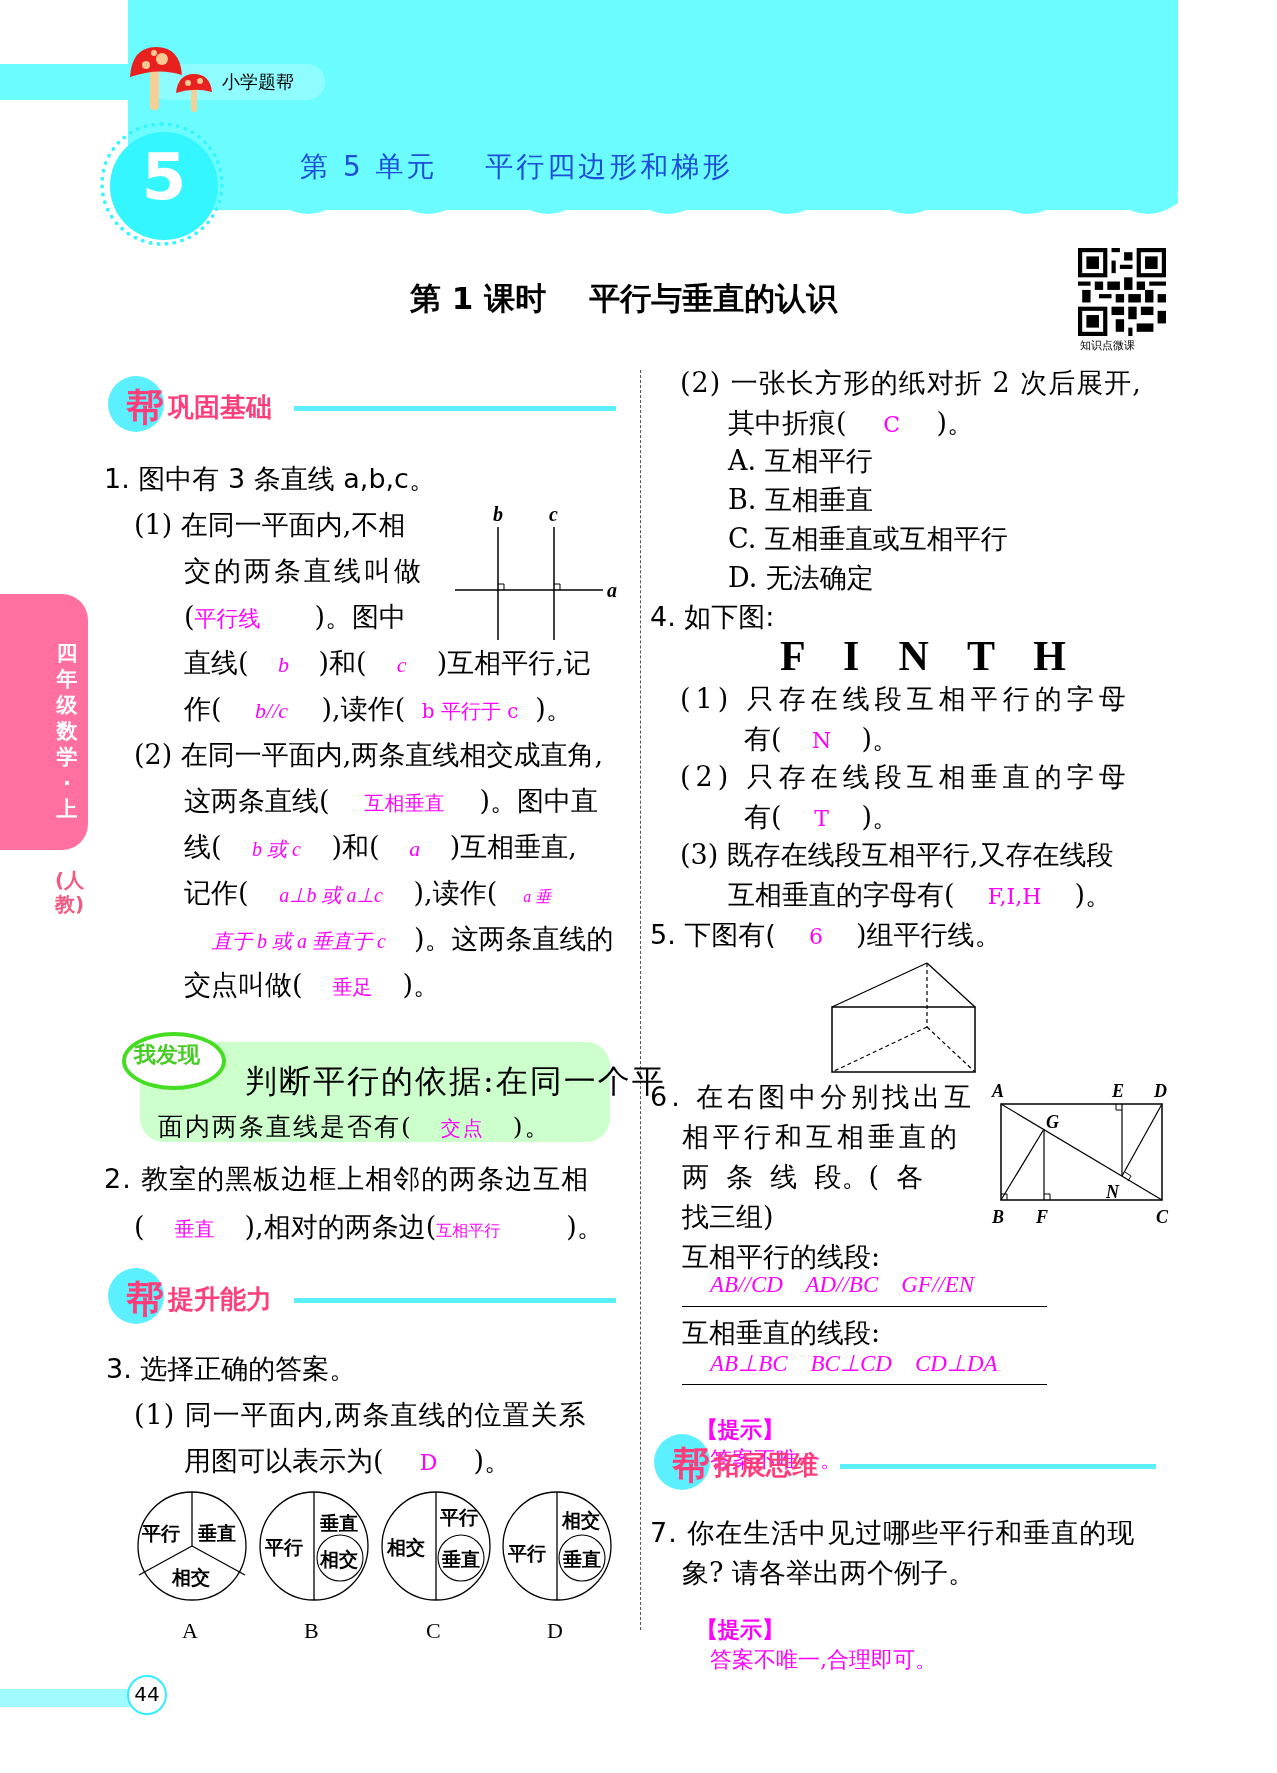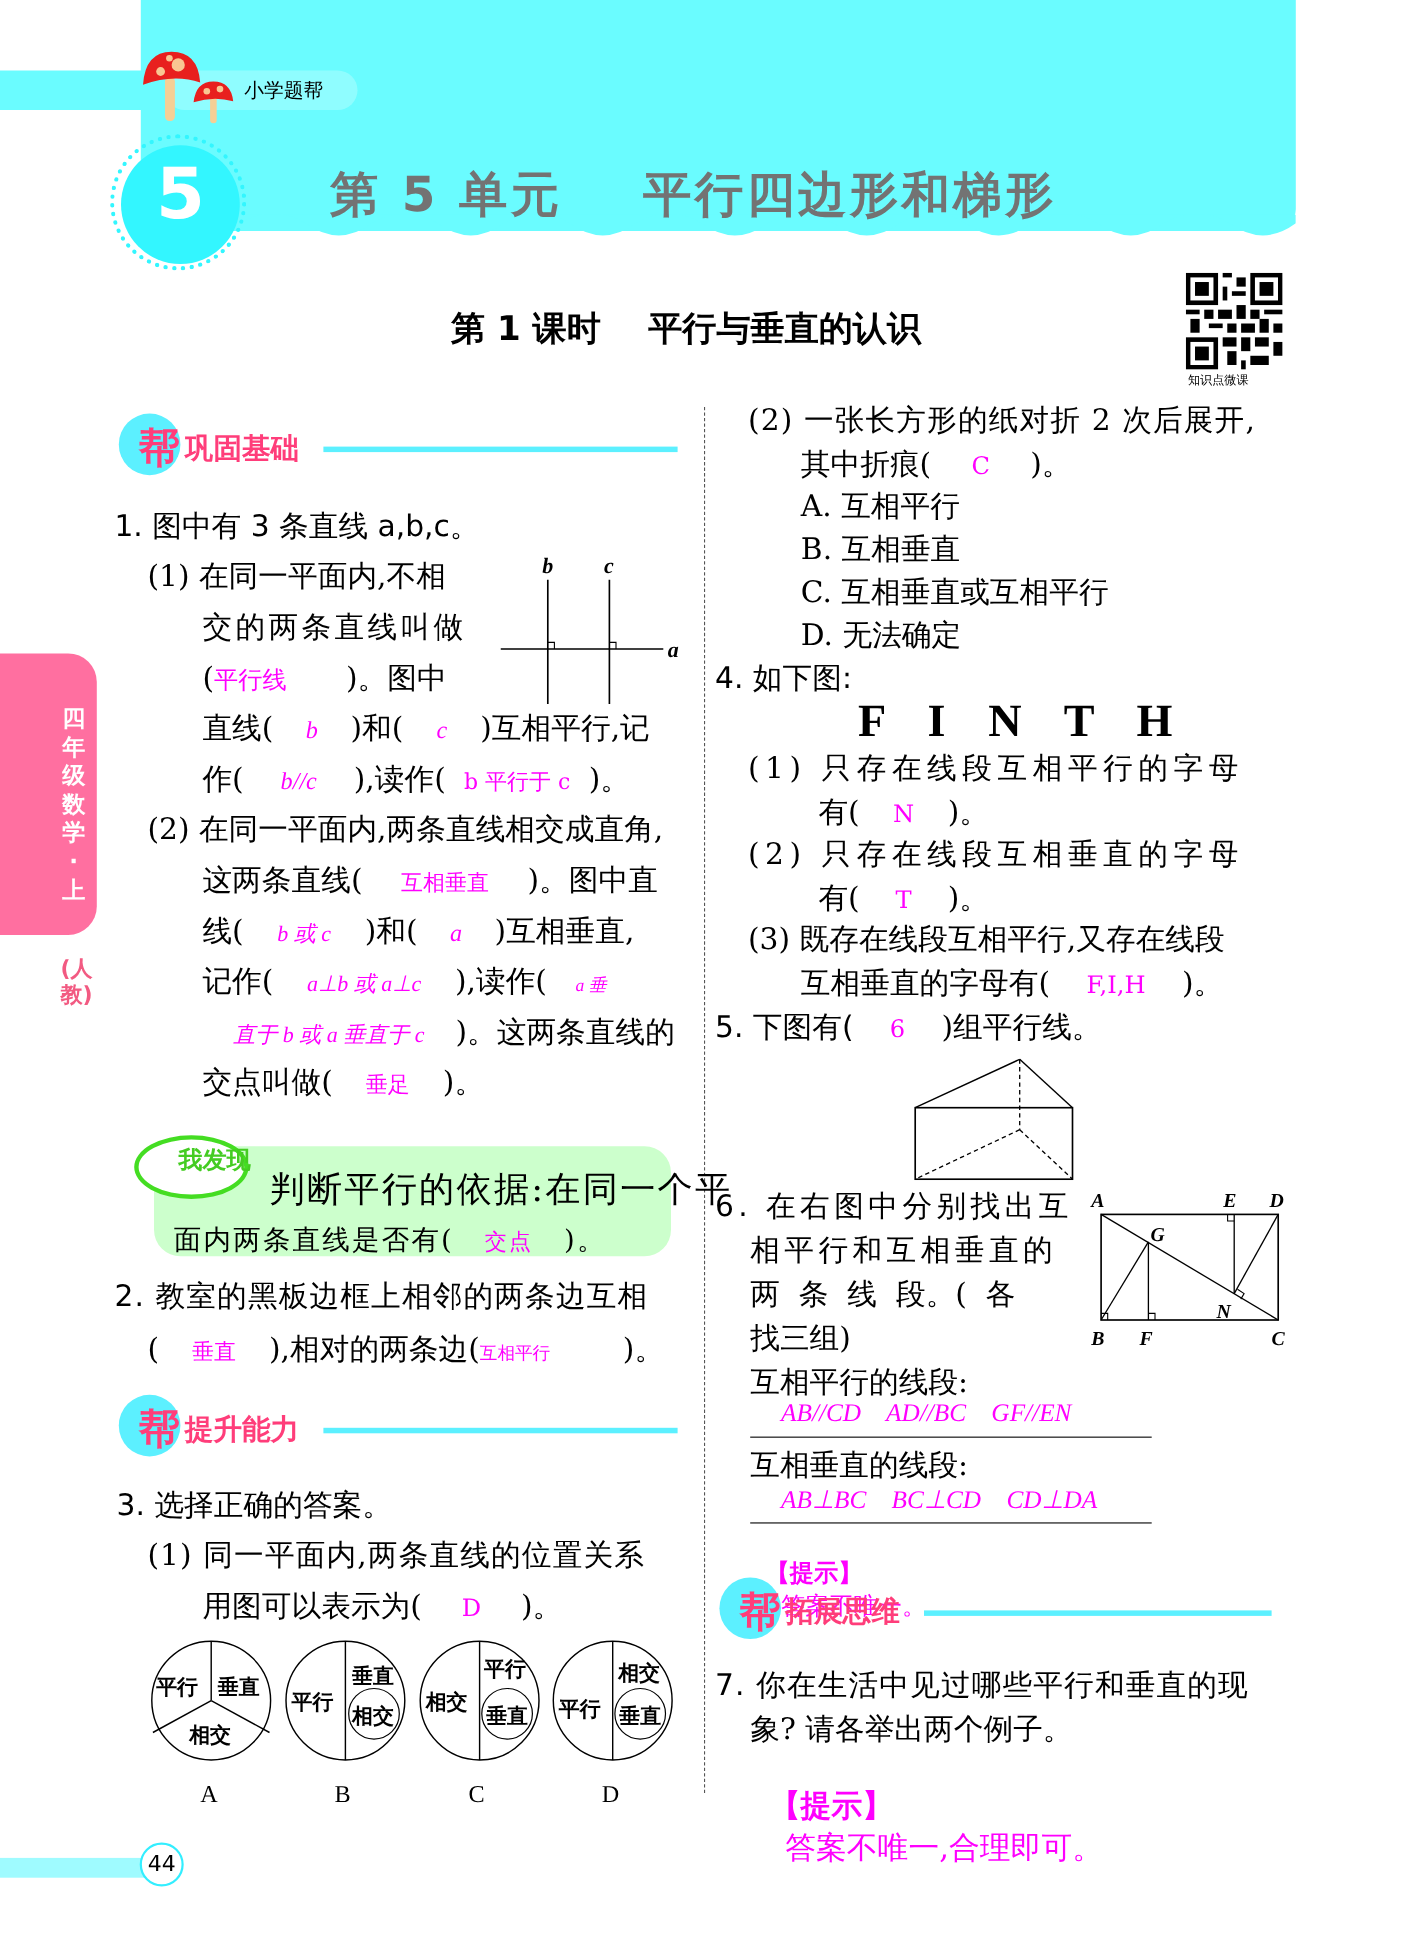--- a/index.html
+++ b/index.html
@@ -10,40 +10,40 @@
   .q{font-size:27px;line-height:46px;white-space:nowrap;}
   .sans{font-family:"DejaVu Sans","Liberation Sans",sans-serif;}
   
   #banner{left:128px;top:0;width:1050px;height:210px;background:#6afcff;border-bottom-right-radius:20px;}
   #tag-strip{left:0;top:64px;width:325px;height:36px;background:#6afcff;border-radius:0 18px 18px 0;}
   #tag-pill{left:150px;top:64px;width:175px;height:36px;background:#8ffdff;border-radius:18px;}
   #tag-text{left:222px;top:70px;font-size:18px;font-family:"DejaVu Sans",sans-serif;}
   #unit-circle{left:110px;top:132px;width:108px;height:108px;border-radius:50%;background:#33f6ff;}
   #unit-dots{left:100px;top:122px;width:124px;height:124px;border-radius:50%;border:4px dotted #33f6ff;box-sizing:border-box;}
   #unit-num{left:110px;top:140px;width:108px;text-align:center;color:#fff;font-size:64px;font-weight:bold;font-family:"DejaVu Sans",sans-serif;}
-  #unit-title{left:300px;top:148px;color:#737373;font-size:44px;font-weight:bold;font-family:"DejaVu Sans",sans-serif;letter-spacing:3px;white-space:pre;}
+  #unit-title{left:300px;top:148px;color:#1d4ed8;font-size:28px;font-weight:normal;font-family:"DejaVu Sans",sans-serif;letter-spacing:3px;white-space:pre;}
   #lesson-title{left:410px;top:278px;font-size:31px;font-weight:bold;font-family:"DejaVu Sans",sans-serif;white-space:pre;}
   #qr{left:1078px;top:248px;width:88px;height:88px;}
   #qr-label{left:1080px;top:338px;font-size:11px;}
   
   #side-tab{left:0;top:594px;width:88px;height:256px;background:#ff6fa0;border-radius:0 26px 26px 0;}
   #side-text{left:55px;top:640px;width:24px;color:#fff;font-size:21px;font-weight:bold;font-family:"DejaVu Sans",sans-serif;line-height:26px;text-align:center;word-break:break-all;}
   #side-pub{left:55px;top:868px;width:24px;color:#f25a82;font-size:20px;font-weight:bold;font-family:"DejaVu Sans",sans-serif;line-height:24px;text-align:center;}
   
   .sec{height:60px;}
   .sec .blob{position:absolute;left:0;top:0;width:56px;height:56px;border-radius:50%;background:#5cf0ff;}
   .sec .bang{position:absolute;left:18px;top:6px;color:#ff3d7a;font-size:38px;font-weight:bold;font-family:"DejaVu Sans",sans-serif;}
   .sec .lbl{position:absolute;left:60px;top:14px;color:#ff3d7a;font-size:26px;font-weight:bold;font-family:"DejaVu Sans",sans-serif;white-space:nowrap;}
   .sec .rule{position:absolute;top:30px;height:5px;background:#5cf0ff;}
   
   #divider{left:640px;top:370px;width:0;height:1260px;border-left:1px dashed #555;}
   
   #disc-box{left:140px;top:1042px;width:470px;height:100px;background:#ccffcc;border-radius:24px;}
   #disc-bubble{left:122px;top:1032px;width:96px;height:50px;border:4px solid #44dd22;border-radius:50%;background:#fff;}
-  #disc-label{left:134px;top:1040px;color:#44cc22;font-size:22px;font-weight:bold;font-family:"DejaVu Sans",sans-serif;margin-left:28px;}
+  #disc-label{left:134px;top:1040px;color:#44cc22;font-size:22px;font-weight:bold;font-family:"DejaVu Sans",sans-serif;}
   .underline{border-bottom:1.5px solid #000;}
   
   #foot-strip{left:0;top:1689px;width:135px;height:18px;background:#9ffbff;}
   #page-circle{left:127px;top:1675px;width:40px;height:40px;border:2px solid #33eeff;border-radius:50%;box-sizing:border-box;background:#fff;}
   #page-num{left:127px;top:1682px;width:40px;text-align:center;font-size:20px;font-family:"DejaVu Sans",sans-serif;}
 </style>
 </head>
 <body>
 
 <div class="abs" id="banner"></div>
@@ -311,20 +311,20 @@
 
 <div class="abs sec" style="left:654px;top:1434px;width:510px">
   <div class="blob"></div>
   <div class="bang">帮</div>
   <div class="lbl">拓展思维</div>
   <div class="rule" style="left:186px;width:316px"></div>
 </div>
 
 <div class="abs q sans" style="left:650px;top:1510px;letter-spacing:1px">7. 你在生活中见过哪些平行和垂直的现</div>
 <div class="abs q" style="left:682px;top:1550px">象? 请各举出两个例子。</div>
-<div class="abs" style="left:682px;top:1590px;font-size:28px;white-space:pre">
+<div class="abs" style="left:682px;top:1590px;font-size:22px;white-space:pre">
   <span style="color:#ff00ff;font-weight:bold;font-family:'DejaVu Sans',sans-serif">【提示】</span>
   <span class="ans" style="margin-left:14px">答案不唯一,合理即可。</span>
 </div>
 
 <div class="abs" id="foot-strip"></div>
 <div class="abs" id="page-circle"></div>
 <div class="abs" id="page-num">44</div>
 
 </body></html>

